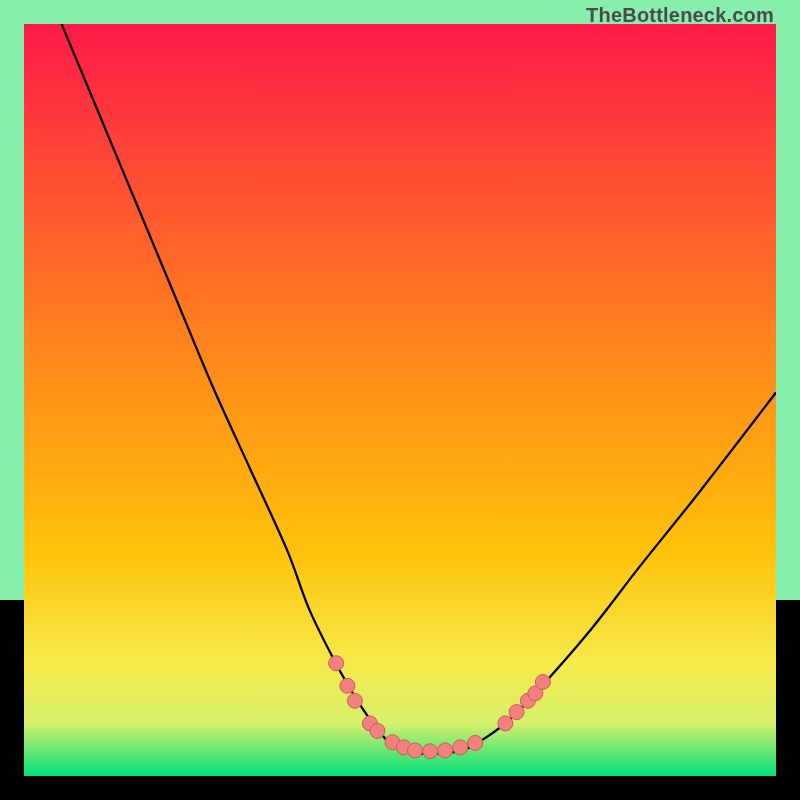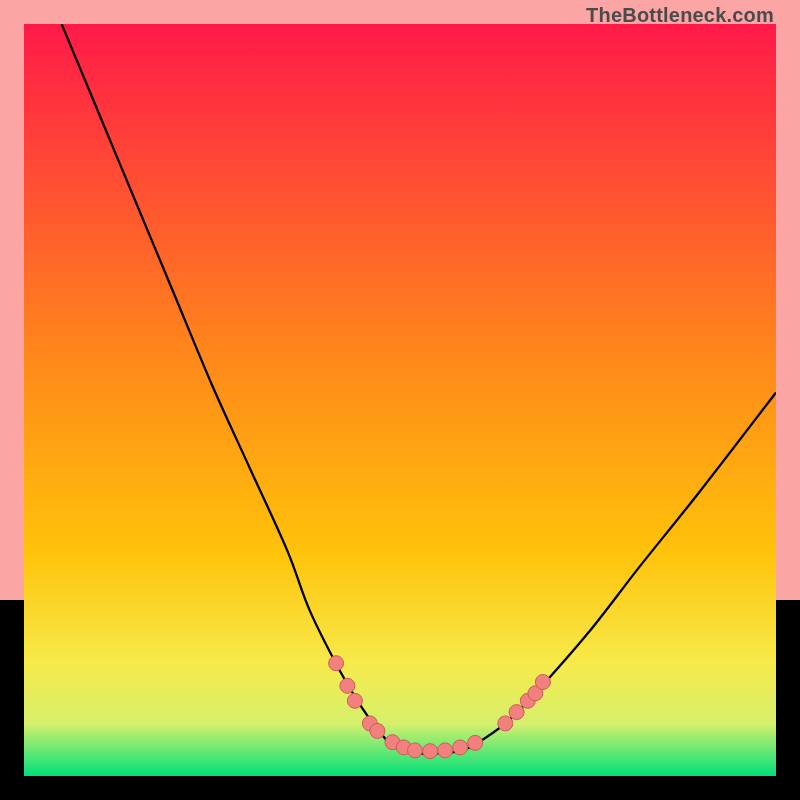--- a/index.html
+++ b/index.html
@@ -10,21 +10,21 @@
     overflow: hidden;
     background: #000000;
     font-family: Arial, Helvetica, sans-serif;
   }
   .frame {
     position: absolute;
     left: 0;
     top: 0;
     width: 800px;
     height: 600px;
-    background: #fca5a5;
+    background: #86efac;
   }
   .plot-area {
     position: absolute;
     left: 24px;
     top: 24px;
     width: 752px;
     height: 752px;
     overflow: hidden;
   }
   .plot-area svg {

